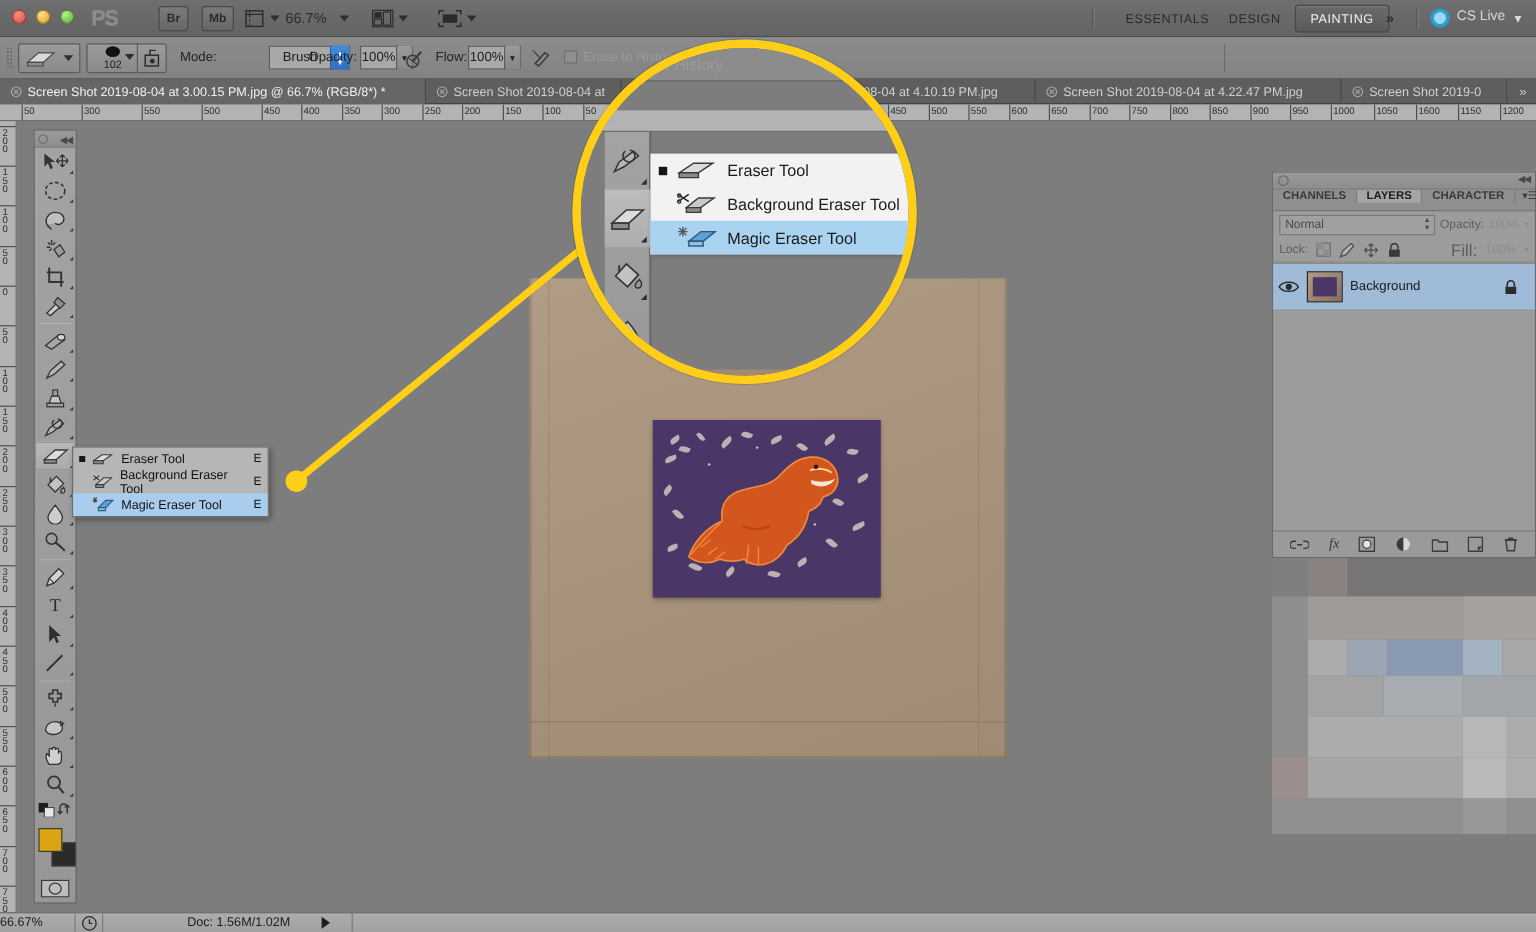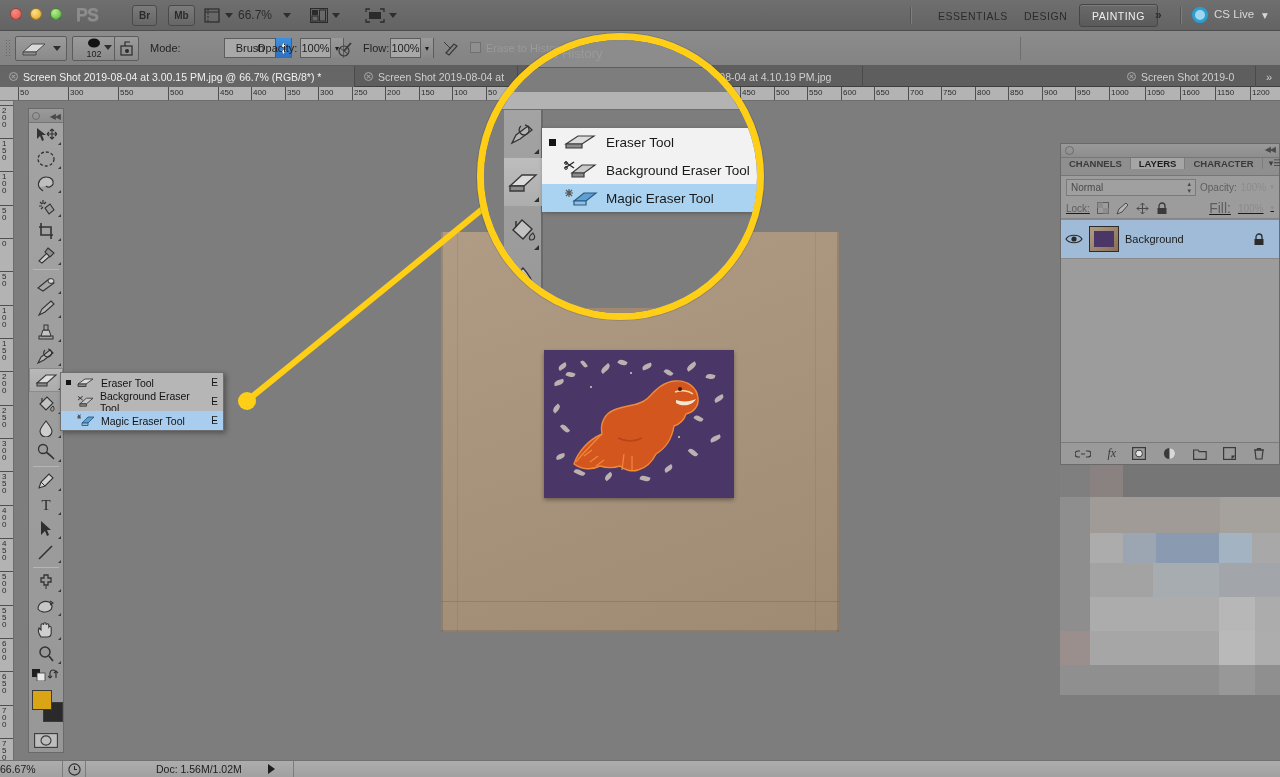--- a/index.html
+++ b/index.html
@@ -143,21 +143,21 @@
   .panel-tabs { height:18px; background:#8f8f8f; display:flex; align-items:flex-start;
                 border-bottom:1px solid #767676; }
   .ptab { padding:0 8px; display:flex; align-items:center; font-size:9.5px; font-weight:bold;
           color:#3a3a3a; border-right:1px solid #7d7d7d; }
   .ptab.active { background:#a5a5a5; color:#1d1d1d; }
   .pmenu { margin-left:auto; display:flex; align-items:center; padding:0 6px; font-size:9px; color:#3d3d3d;}
   .blendrow { height:22px; display:flex; align-items:center; padding:0 5px; gap:4px; }
   .blendsel { width:130px; height:17px; border:1px solid #7a7a7a; background:#a0a0a0;
               display:flex; align-items:center; padding:0 4px; font-size:10px; color:#4a4a4a; }
   .lockrow { height:21px; display:flex; align-items:center; padding:0 5px; gap:7px;
-             border-bottom:1px solid #858585;text-decoration:underline; }
+             border-bottom:1px solid #858585; }
   .layerrow { height:40px; display:flex; align-items:center; background:#9fbbd8;
               border-bottom:1px solid #8a8a8a; border-top:1px solid #8a8a8a; padding:0 4px; gap:6px; }
   .thumb { width:30px; height:26px; border:1px solid #2b2b2b;
            background:linear-gradient(135deg,#b09c84,#8a6f58); position:relative; overflow:hidden; }
   .thumb .ti { position:absolute; left:4px; top:4px; right:4px; bottom:4px; background:#4a3768; }
   .panel-foot { position:absolute; left:0; bottom:0; width:100%; height:22px;
                 background:#9a9a9a; border-top:1px solid #7b7b7b;
                 display:flex; align-items:center; justify-content:space-around; padding:0 6px; }
   .blurpanel { position:absolute; left:1060px; top:465px; width:220px; height:230px; }
   .blurcell { position:absolute; }
@@ -343,20 +343,24 @@
     <div class="dtab active" style="left:0; width:355px;">
       <span class="xcircle"></span>
       <span>Screen Shot 2019-08-04 at 3.00.15 PM.jpg @ 66.7% (RGB/8*) *</span>
     </div>
     <div class="dtab" style="left:355px; width:163px;">
       <span class="xcircle"></span>
       <span>Screen Shot 2019-08-04 at</span>
     </div>
     <div class="dtab" style="left:700px; width:163px; border-left:1px solid #4a4a4a;">
       <span>9-08-04 at 4.10.19 PM.jpg</span>
+    </div>
+    <div class="dtab" style="left:863px; width:255px;">
+      <span class="xcircle"></span>
+      <span>Screen Shot 2019-08-04 at 4.22.47 PM.jpg</span>
     </div>
     <div class="dtab" style="left:1118px; width:138px;">
       <span class="xcircle"></span>
       <span>Screen Shot 2019-0</span>
     </div>
     <div class="tabmore">»</div>
   </div>
 
   <div class="canvasarea">
     <div class="photo">

